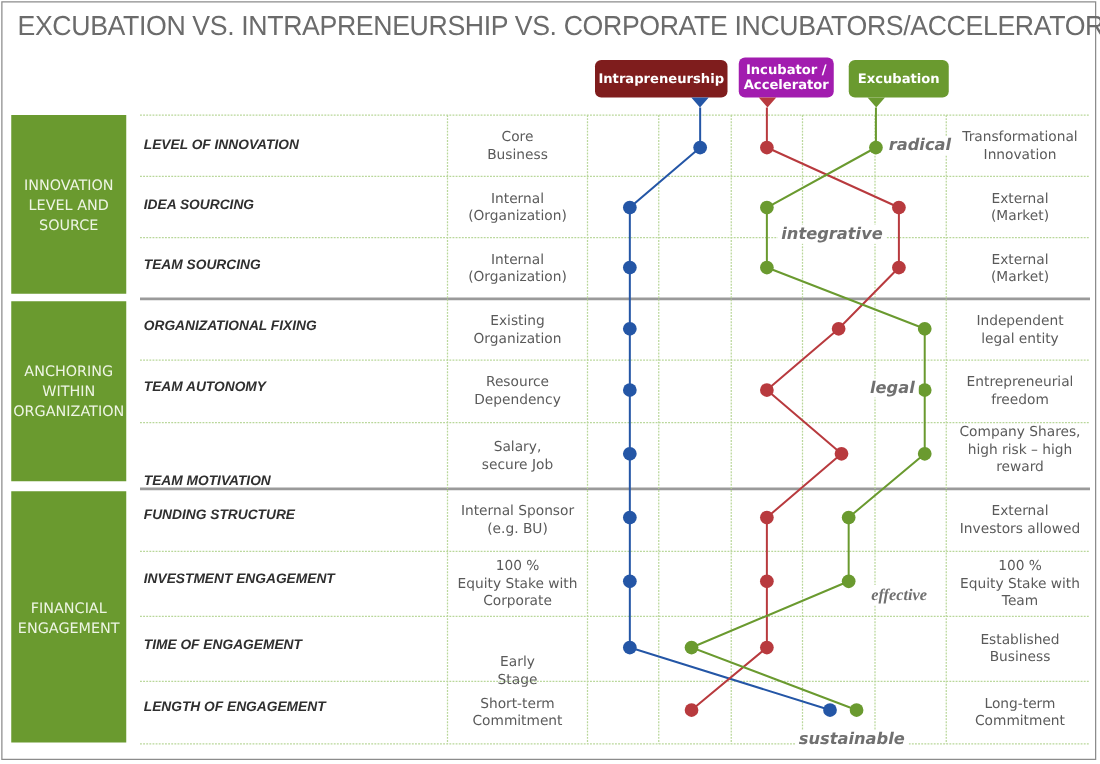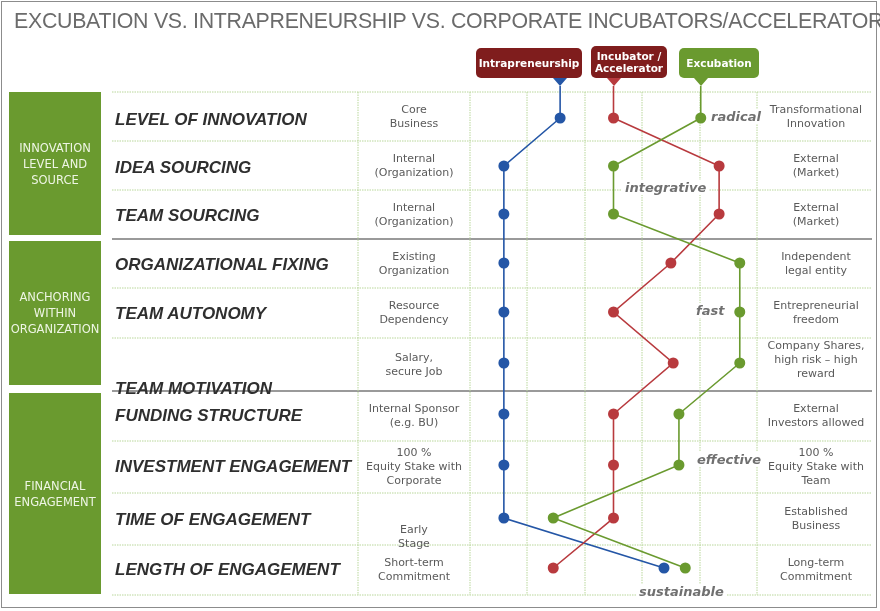--- a/index.html
+++ b/index.html
@@ -1,20 +1,20 @@
 <!DOCTYPE html>
 <html><head>
 <meta charset="utf-8">
 <style>
   html, body { margin:0; padding:0; }
   body { width:880px; height:611px; background:#ffffff; position:relative; overflow:hidden; font-family:"DejaVu Sans", sans-serif; }
   .frame { position:absolute; left:1px; top:1px; width:876px; height:607px; border:1px solid #8c8c8c; box-sizing:border-box; }
   .title { position:absolute; left:14px; top:8px; font-family:"Liberation Sans", sans-serif; font-size:22px; color:#6b6b6b; letter-spacing:-0.3px; white-space:nowrap; font-weight:normal; transform:scaleX(0.97); transform-origin:left; }
   .group { position:absolute; left:9px; width:92px; background:#6a9a2f; color:#eef5e4; font-family:"DejaVu Sans", sans-serif; font-size:11.5px; text-align:center; display:flex; align-items:center; justify-content:center; line-height:16px; box-sizing:border-box; padding:0 2px; }
-  .crit { position:absolute; left:115px; font-family:"Liberation Sans", sans-serif; font-weight:bold; font-style:italic; font-size:17px; color:#2f2f2f; white-space:nowrap; }
+  .crit { position:absolute; left:115px; font-family:"Liberation Sans", sans-serif; font-weight:bold; font-style:italic; font-size:11px; color:#2f2f2f; white-space:nowrap; }
   .lefttxt, .righttxt { position:absolute; font-family:"DejaVu Sans", sans-serif; font-size:11px; color:#5a5a5a; text-align:center; line-height:14px; display:flex; align-items:center; justify-content:center; }
   .lefttxt { left:362px; width:104px; }
   .righttxt { left:761px; width:110px; }
   .tag { position:absolute; color:#fff; font-family:"DejaVu Sans", sans-serif; font-weight:bold; font-size:10.5px; text-align:center; border-radius:5px; display:flex; align-items:center; justify-content:center; line-height:12px; }
   .tag::after { content:""; position:absolute; bottom:-8px; width:0; height:0; border-left:7px solid transparent; border-right:7px solid transparent; border-top:8px solid; border-top-color:inherit; }
   .note { position:absolute; font-family:"DejaVu Sans", sans-serif; font-weight:bold; font-style:italic; font-size:13px; color:#707070; background:#ffffff; padding:0 3px; white-space:nowrap; }
   svg.plot { position:absolute; left:0; top:0; }
 </style>
 <style>#tag0::after{left:77.11799999999994px;}</style><style>#tag1::after{left:15.5px;}</style><style>#tag2::after{left:14.747999999999934px;}</style></head>
 <body>
@@ -159,24 +159,24 @@
       <span>Short-term<br>Commitment</span>
     </div>
     <div class="righttxt" style="top: 545px; height: 50px;">
       <span>Long-term<br>Commitment</span>
     </div>
   </div>
 
 <div class="tag" id="tag0" style="left:476px;top:48px;width:106px;height:30px;background:#7f1d1d;border-top-color:#2456a6;color:#fff;">
     <span>Intrapreneurship</span>
   </div>
-<div class="tag" id="tag1" style="left:591px;top:46px;width:76px;height:32px;background:#7f1d1d;border-top-color:#b83a3e;">
+<div class="tag" id="tag1" style="left:591px;top:46px;width:76px;height:32px;background:#a21caf;border-top-color:#b83a3e;">
     <span id="tag1txt">Incubator /<br>Accelerator</span>
   </div>
 <div class="tag" id="tag2" style="left:679px;top:48px;width:80px;height:30px;background:#6a9a2f;border-top-color:#6a9a2f;">
     <span>Excubation</span>
   </div>
 
 <div class="note" style="left:708px;top:109px;">radical</div>
 <div class="note" style="left:622px;top:180px;">integrative</div>
-<div class="note" style="left:693px;top:303px;">fast</div>
-<div class="note" style="left:694px;top:452px;">effective</div>
+<div class="note" style="left:693px;top:303px;">legal</div>
+<div class="note" style="left:694px;top:468px;font-family:Liberation Serif, serif;">effective</div>
 <div class="note" style="left:636px;top:584px;">sustainable</div>
 
 </body></html>

